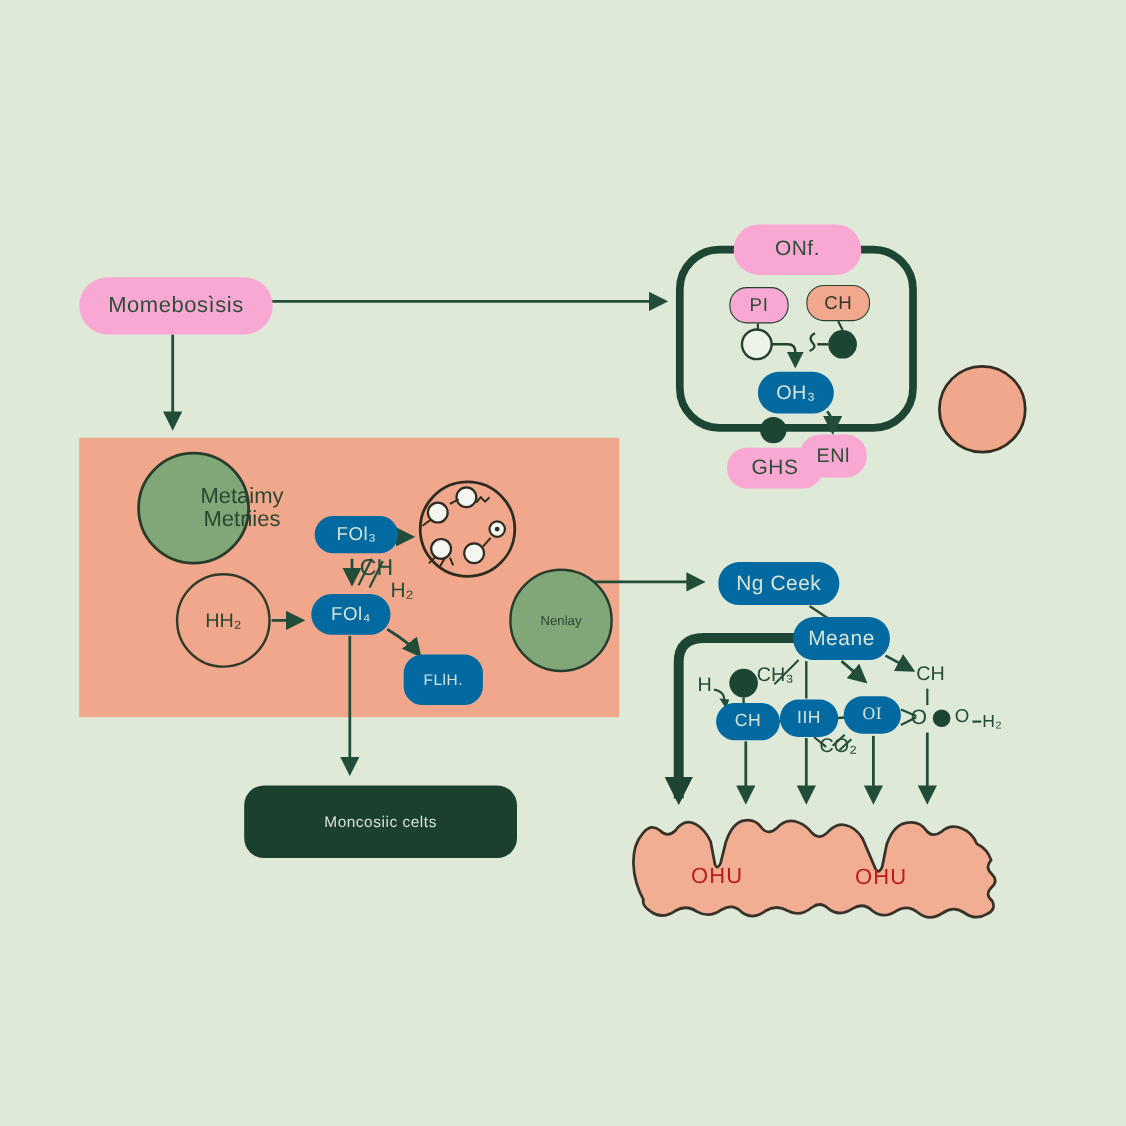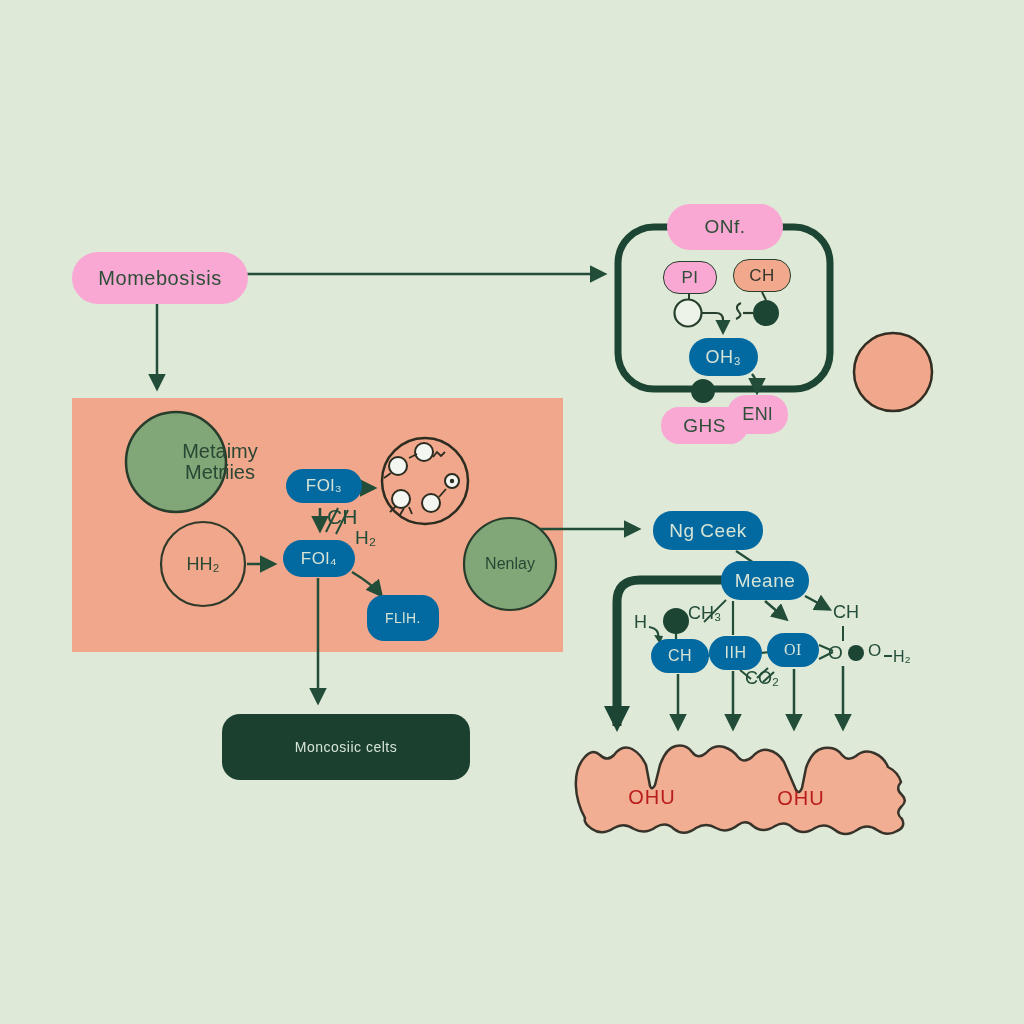--- a/index.html
+++ b/index.html
@@ -138,21 +138,21 @@
 <div class="pill pill-light" style="left:727px;top:395px;width:61px;height:39px;border-radius:19px;font-size:18px;">ENl</div>
 
 <div class="circle-label" style="left:126px;top:430px;width:100px;height:64px;font-size:20px;line-height:21px;margin-left:44px;">
   <span>Metaimy</span>
   <span>Metriies</span>
 </div>
 <div class="pill pill-dark" style="left:286px;top:469px;width:76px;height:34px;border-radius:19px;font-size:17px;text-align:center;">FOl₃</div>
 <div class="pill pill-dark" style="left:283px;top:540px;width:72px;height:37px;border-radius:19px;font-size:17px;">FOl₄</div>
 <div class="pill pill-dark" style="left:367px;top:595px;width:72px;height:46px;border-radius:17px;font-size:14px;">FLlH.</div>
 <div class="circle-label" style="left:163px;top:548px;width:80px;height:32px;font-size:18px;">HH₂</div>
-<div class="circle-label" style="left:470px;top:548px;width:80px;height:32px;font-size:16px;">Nenlay</div>
+<div class="circle-label" style="left:470px;top:548px;width:80px;height:32px;font-size:12px;">Nenlay</div>
 <span class="freelabel" style="left:327px;top:505px;font-size:21px;">CH</span>
 <span class="freelabel" style="left:355px;top:527px;font-size:19px;">H₂</span>
 
 <div class="pill pill-dark" style="left:222px;top:714px;width:248px;height:66px;border-radius:18px;font-size:14px;background:#1b4030;">Moncosiic celts</div>
 
 <div class="pill pill-dark" style="left:653px;top:511px;width:110px;height:39px;border-radius:19px;font-size:19px;">Ng Ceek</div>
 <div class="pill pill-dark" style="left:721px;top:561px;width:88px;height:39px;border-radius:19px;font-size:19px;">Meane</div>
 <div class="pill pill-dark" style="left:651px;top:639px;width:58px;height:34px;border-radius:17px;font-size:16px;">CH</div>
 <div class="pill pill-dark" style="left:709px;top:636px;width:53px;height:34px;border-radius:17px;font-size:16px;">IIH</div>
 <div class="pill pill-dark" style="left:767px;top:633px;width:52px;height:34px;border-radius:17px;font-size:16px;font-family:Liberation Serif, serif;">OI</div>

